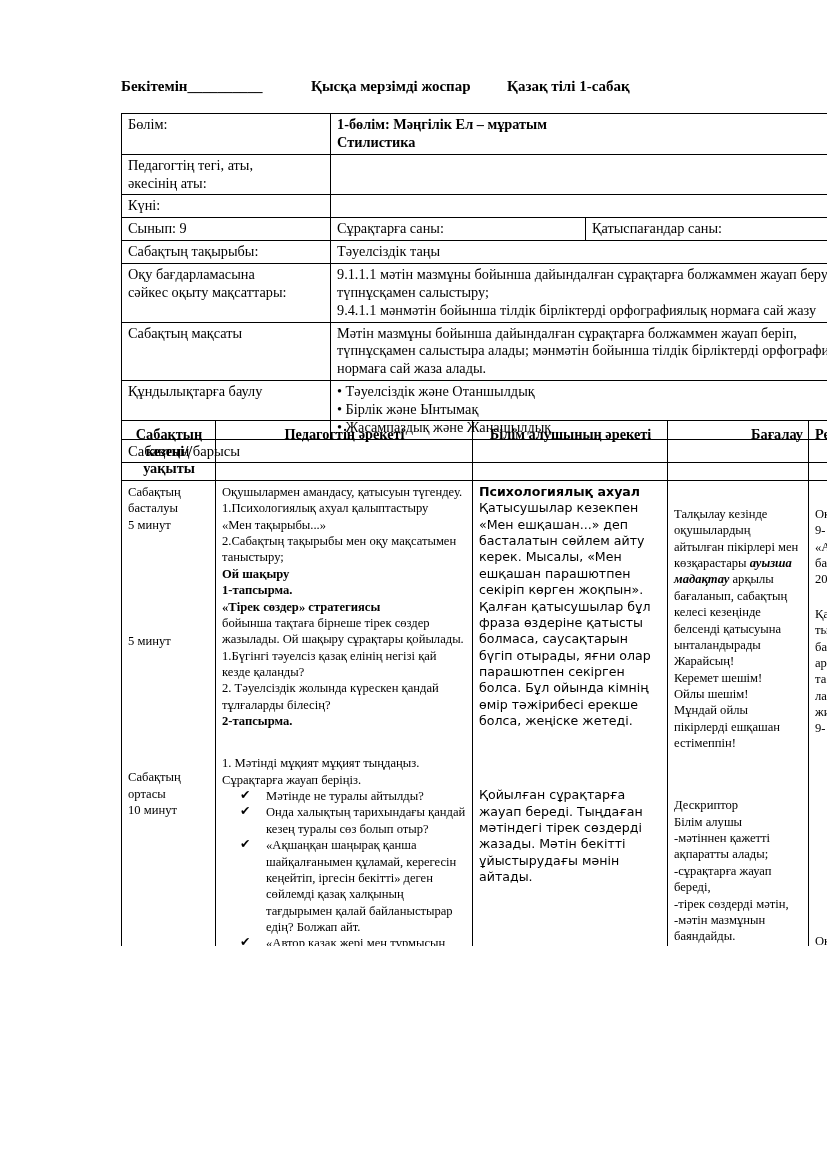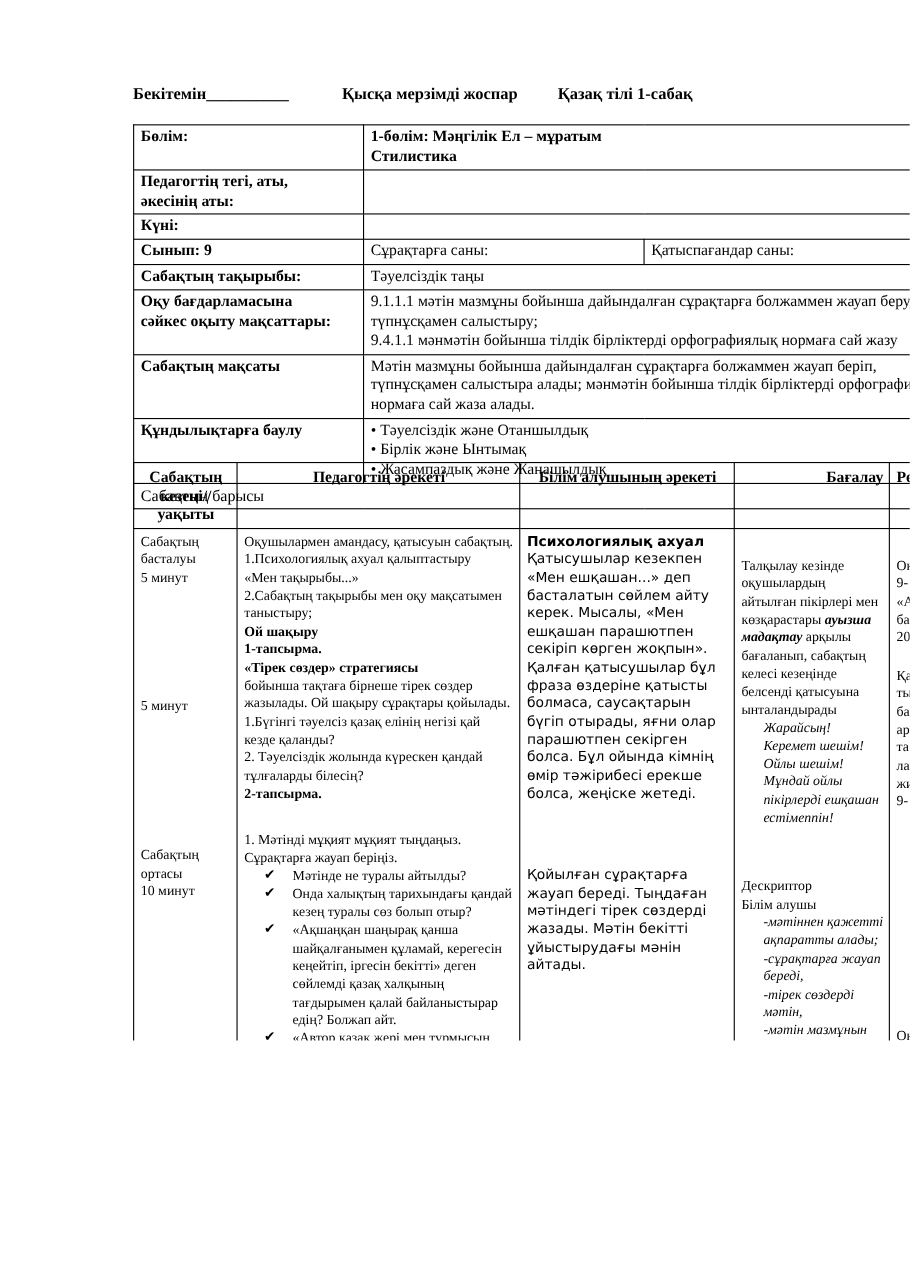--- a/index.html
+++ b/index.html
@@ -28,21 +28,21 @@
   }
   .tbl td{
     border:1.4px solid #000;
     vertical-align:top;
     padding:2px 5px 2px 6px;
     font-size:14.3px;
     line-height:1.25;
     overflow:hidden;
   }
   .b{font-weight:bold;}
-  .lbl{font-weight:bold;font-size:14.6px;}
+  .lbl{font-weight:normal;font-size:14.6px;}
 
   
   .flowhdr td{font-size:14.6px;padding:2px 6px;}
 
   
   .flow{
     position:absolute;left:121px;top:420px;width:760px;
   }
   .flow td,.flow th{
     border:1.4px solid #000;
@@ -61,21 +61,21 @@
   .col-stud{width:195px;}
   .col-assess{width:141px;}
   .col-res{width:73px;}
 
   
   .cell-stage{font-size:13px;line-height:1.30;}
   .cell-stud{font-family:"DejaVu Sans","Liberation Sans",sans-serif;font-size:11.6px;line-height:1.33;}
   .cell-assess{font-size:12.6px;line-height:1.34;}
   .cell-res{font-size:12.6px;line-height:1.34;white-space:nowrap;}
 
-  .it{font-style:italic;margin-left:20px;}
+  .it{}
   .bi{font-weight:bold;font-style:italic;}
 
   p{margin:0;}
   .sp-lg{height:26px;}
   .sp-xl{height:58px;}
 
   ul.chk{list-style:none;margin:0;padding:0 0 0 18px;}
   ul.chk li{position:relative;padding-left:26px;margin:0 0 0 0;text-indent:0;}
   ul.chk li .tick{position:absolute;left:0;top:-1px;font-size:12.5px;}
 </style>
@@ -196,21 +196,21 @@
           <p>5 минут</p>
           <div style="height:100px"></div>
           <p>5 минут</p>
           <div style="height:120px"></div>
           <p>Сабақтың</p>
           <p>ортасы</p>
           <p>10 минут</p>
         </td>
 
         <td>
-          <p>   Оқушылармен амандасу, қатысуын сабақтың.</p>
+          <p>   Оқушылармен амандасу, қатысуын түгендеу.</p>
           <p>1.Психологиялық ахуал қалыптастыру</p>
           <p>«Мен тақырыбы...»</p>
           <p> 2.Сабақтың тақырыбы мен оқу мақсатымен таныстыру;</p>
           <p class="b">Ой шақыру</p>
           <p class="b"> 1-тапсырма.</p>
           <p class="b"> «Тірек сөздер» стратегиясы</p>
           <p>бойынша тақтаға бірнеше тірек сөздер жазылады. Ой шақыру сұрақтары қойылады.</p>
           <p> 1.Бүгінгі тәуелсіз қазақ елінің негізі қай кезде қаланды?</p>
           <p>2. Тәуелсіздік жолында күрескен қандай тұлғаларды білесің?</p>
           <p class="b">2-тапсырма.</p>

